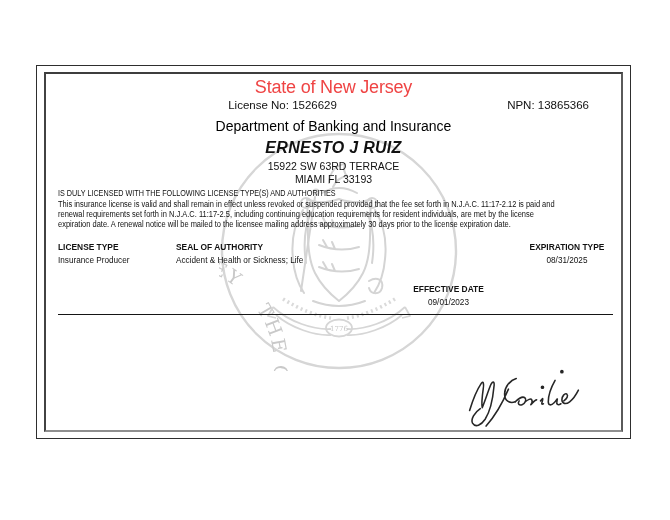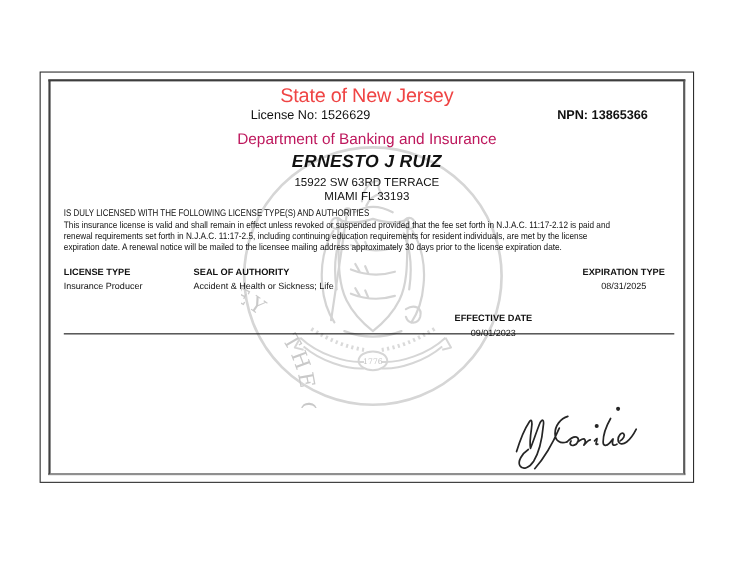--- a/index.html
+++ b/index.html
@@ -12,30 +12,30 @@
     border:1px solid #2e2e2e;background:#fff;
   }
   .cert-inner{
     position:absolute;left:7px;right:7px;top:6px;bottom:6px;
     border:2px solid;border-color:#3d3d3d #5a5a5a #8f8f8f #424242;
   }
   .abs{position:absolute;}
   .ctr{left:0;right:0;text-align:center;}
   .title{top:11px;font-size:18px;letter-spacing:-0.2px;color:#ef4444;}
   .lic-row{top:33px;left:21px;right:41px;font-size:11.5px;text-align:center;}
-  .npn{float:right;font-weight:bold;}
-  .dept{top:52px;font-size:14px;color:#be185d;}
+  .npn{float:right;}
+  .dept{top:52px;font-size:14px;color:#000000;}
   .name{top:73px;font-size:16px;font-weight:bold;font-style:italic;letter-spacing:0.3px;}
   .addr1{top:94px;font-size:10.5px;}
   .addr2{top:107px;font-size:10.5px;}
   .stmt-head{top:122px;left:21px;font-size:8.8px;white-space:nowrap;transform:scaleX(0.82);transform-origin:left top;}
   .stmt-line{left:21px;font-size:8.5px;white-space:nowrap;transform:scaleX(0.88);transform-origin:left top;}
   .l1{top:133px;} .l2{top:143.2px;} .l3{top:153.4px;}
   .trow{left:21px;width:555px;display:flex;}
-  .thead{top:176px;font-weight:bold;font-size:8.4px;border-bottom:1.2px solid #151515;padding-bottom:9px;}
+  .thead{top:176px;font-weight:bold;font-size:8.4px;border-bottom:1.2px solid #151515;padding-bottom:20px;}
   .tbody{top:190px;font-size:8.2px;}
   .c1{width:118px;text-align:left;}
   .c2{width:200px;text-align:left;}
   .c3{width:145px;text-align:center;margin-top:42px;}
   .c4{width:92px;text-align:center;}
   .seal{position:absolute;left:182px;top:65px;width:240px;height:240px;z-index:0;}
   .content{position:absolute;inset:0;z-index:1;}
   .sig{position:absolute;left:422px;top:295px;width:130px;height:68px;z-index:2;}
   .seal-circ-text{font-family:"DejaVu Serif", serif;font-size:19px;letter-spacing:2.5px;fill:#c9c9c9;}
   .seal-year{font-family:"DejaVu Serif", serif;font-size:7px;fill:#c6c6c6;}

